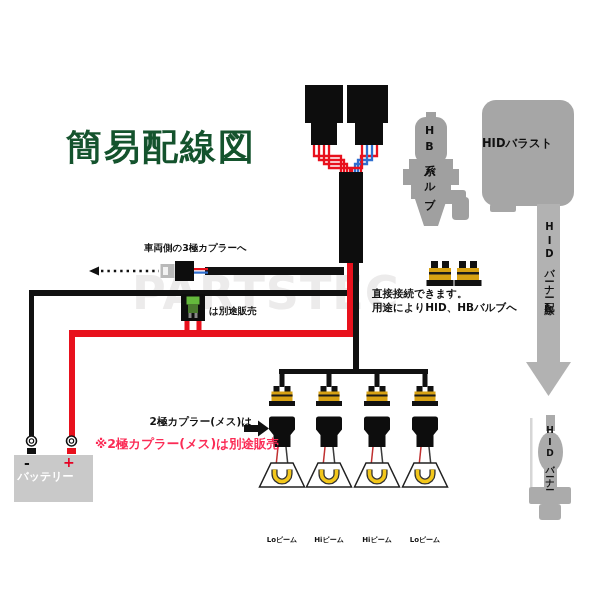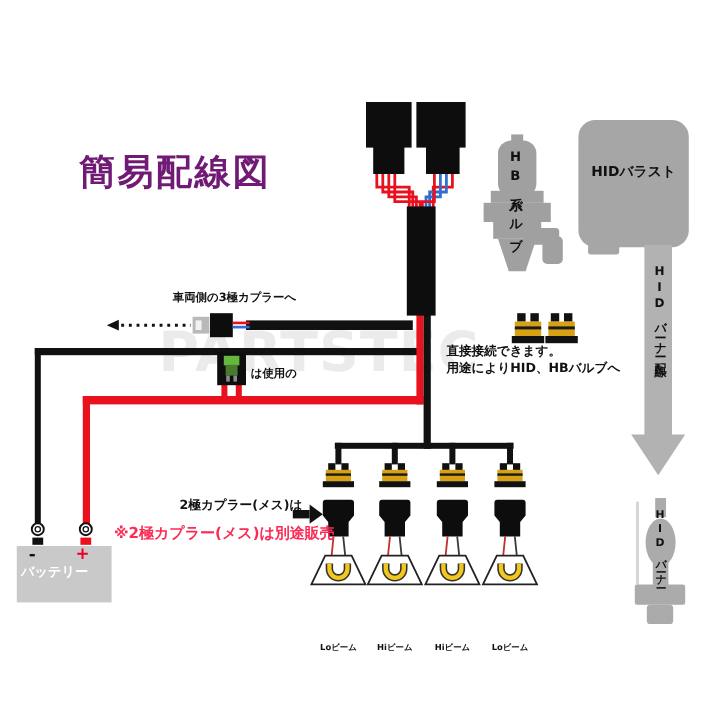--- a/index.html
+++ b/index.html
@@ -2,29 +2,29 @@
 <html><head>
 <meta charset="utf-8">
 <style>
   html,body{margin:0;padding:0;background:#fff;}
   .canvas{position:relative;width:600px;height:600px;background:#ffffff;overflow:hidden;
           font-family:"DejaVu Sans","Liberation Sans",sans-serif;}
   .t{position:absolute;color:#111;font-weight:bold;white-space:nowrap;z-index:3;}
   .vert{writing-mode:vertical-rl;text-orientation:upright;}
   .watermark{position:absolute;left:132px;top:266px;font-size:46px;font-weight:bold;
              color:#ecebeb;letter-spacing:1px;z-index:0;}
-  .title{left:66px;top:123px;font-size:30px;letter-spacing:2px;color:#701a75;}
+  .title{left:66px;top:123px;font-size:36px;letter-spacing:2px;color:#14532d;}
   .lbl-coupler3{left:144px;top:242px;font-size:9.5px;}
   .lbl-fuse{left:209px;top:305px;font-size:9.5px;}
   .note-male{position:absolute;left:372px;top:287px;z-index:3;font-size:10.5px;
              font-weight:bold;color:#111;line-height:13.5px;}
   .note-female{position:absolute;left:108px;top:415px;width:144px;text-align:right;z-index:3;
                font-size:10.5px;font-weight:bold;color:#111;line-height:13px;}
   .warning{left:95px;top:436px;font-size:12.5px;color:#fb2b55;}
-  .lbl-ballast{left:482px;top:136px;width:92px;text-align:center;font-size:11.5px;}
+  .lbl-ballast{left:482px;top:136px;width:92px;text-align:left;font-size:11.5px;}
   .lbl-bulb{left:421px;top:124px;font-size:11px;letter-spacing:3px;}
   .lbl-burnerwire{left:542px;top:221px;font-size:10px;letter-spacing:2.5px;}
   .lbl-burner{left:543px;top:425px;font-size:9px;letter-spacing:1.5px;}
   .lbl-battery{left:14px;top:469px;width:63px;text-align:center;font-size:11px;color:#fff;}
   .lbl-minus{left:24px;top:455px;font-size:14px;color:#111;}
   .lbl-plus{left:63px;top:454px;font-size:14px;color:#e60023;}
   .beam{position:absolute;top:487px;width:44px;text-align:center;font-size:7px;
         font-weight:bold;color:#111;z-index:3;white-space:nowrap;margin-top:48px;}
   svg.layer{position:absolute;left:0;top:0;z-index:1;}
 </style>
@@ -217,21 +217,21 @@
       <circle cx="71.5" cy="441" r="2.2" fill="#fff" stroke="#111" stroke-width="1.1"></circle>
       <rect x="27" y="448" width="9" height="6" fill="#111"></rect>
       <rect x="67" y="448" width="9" height="6" fill="#e8111d"></rect>
       <rect x="14" y="455" width="79" height="47" fill="#c9c9c9"></rect>
     </g>
   </svg>
 
   <div class="t title">簡易配線図</div>
 
   <div class="t lbl-coupler3">車両側の3極カプラーへ</div>
-  <div class="t lbl-fuse">は使用の</div>
+  <div class="t lbl-fuse">は別途販売</div>
 
   <div class="note-male">
     <div>直接接続できます。</div>
     <div>用途によりHID、HBバルブへ</div>
   </div>
 
   <div class="note-female">
     <div>2極カプラー(メス)は</div>
   </div>
   <div class="t warning">※2極カプラー(メス)は別途販売</div>

